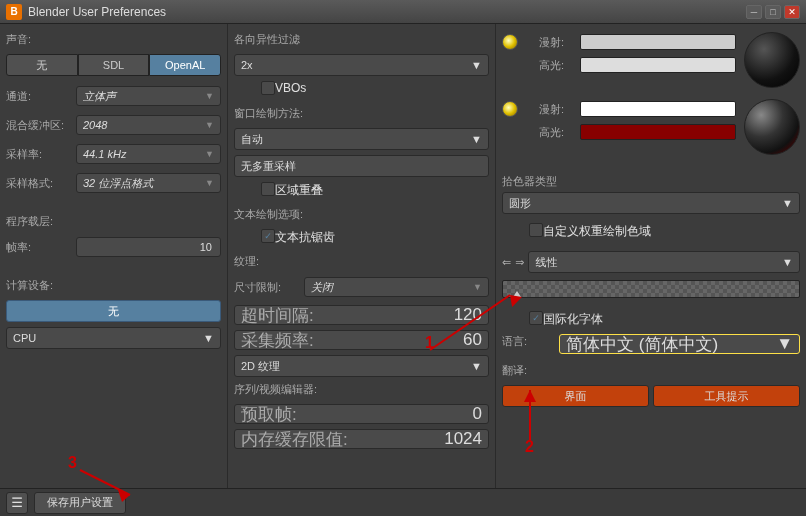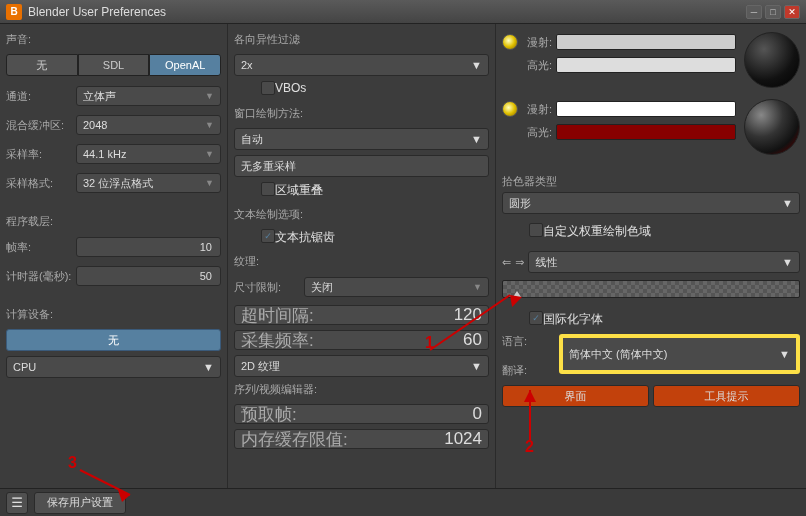--- a/index.html
+++ b/index.html
@@ -107,20 +107,21 @@
       background: #4a4a4a;
       border: 1px solid #2a2a2a;
       border-radius: 3px;
       display: flex;
       align-items: center;
       justify-content: space-between;
       padding: 0 6px;
       font-size: 11px;
       color: #ddd;
       cursor: pointer;
+      font-style: italic;
     }
     .prop-value .arrow {
       font-size: 9px; color: #888;
     }
 
     .separator { height: 8px; }
 
     
     .num-field {
       height: 20px;
@@ -240,24 +241,24 @@
     .intl-section {
       margin-top: 4px;
     }
     .intl-row {
       display: flex; align-items: flex-start; gap: 21px; height: 22px;
     }
     .lang-dropdown {
       flex: 1;
       height: 20px;
       background: #4a4a4a;
-      border: 4px solid #fde047;
+      border: 1px solid #fde047;
       border-radius: 3px;
       display: flex; align-items: center; justify-content: space-between;
-      padding: 16px 6px; font-size: 11px; color: #ddd; cursor: pointer;
+      padding: 8px 6px; font-size: 17px; color: #ddd; cursor: pointer;
     }
     .translate-row {
       display: flex; align-items: center; gap: 4px; height: 22px;
     }
 
     
     .action-buttons {
       display: flex; gap: 4px; margin-top: 4px;
     }
     .action-btn {
@@ -333,21 +334,21 @@
       border: 1px solid #222;
     }
     
     .sphere-dark {
       width: 56px; height: 56px;
       border-radius: 50%;
       background: radial-gradient(circle at 30% 28%, #888 0%, #333 40%, #111 70%, #500 90%, #200 100%);
       border: 1px solid #222;
     }
     .swatch-item {
-      display: flex; align-items: center; gap: 4px; height: 20px; justify-content: space-between;
+      display: flex; align-items: center; gap: 16px; height: 20px; justify-content: space-between;
     }
 
     .render-icon {
       width: 16px; height: 16px;
       background: #888; border-radius: 50%;
       border: 1px solid #555;
       flex-shrink: 0;
     }
     .render-icon.lit {
       background: radial-gradient(circle at 40% 40%, #ffffc0, #e0c000, #806000);
@@ -413,26 +414,20 @@
 
     <span class="section-label">程序载层:</span>
 
     <div class="prop-row">
       <span class="prop-label">帧率:</span>
       <div class="num-field" style="flex:1">
         <span>10</span>
       </div>
     </div>
 
-    <div class="prop-row">
-      <span class="prop-label">计时器(毫秒):</span>
-      <div class="num-field" style="flex:1">
-        <span>50</span>
-      </div>
-    </div>
 
     <div class="separator"></div>
 
     <span class="section-label">计算设备:</span>
 
     <div class="blue-button">
       <span>无</span>
     </div>
 
     <div class="dropdown">

